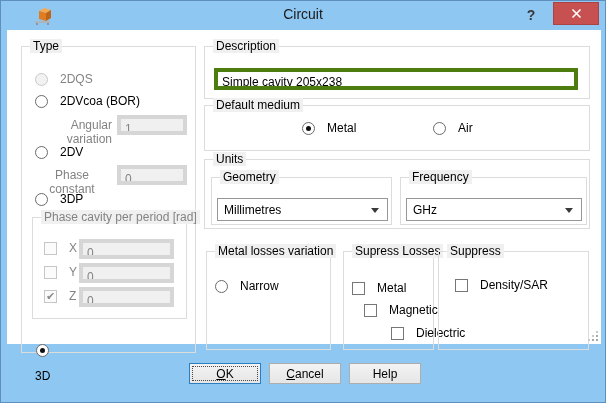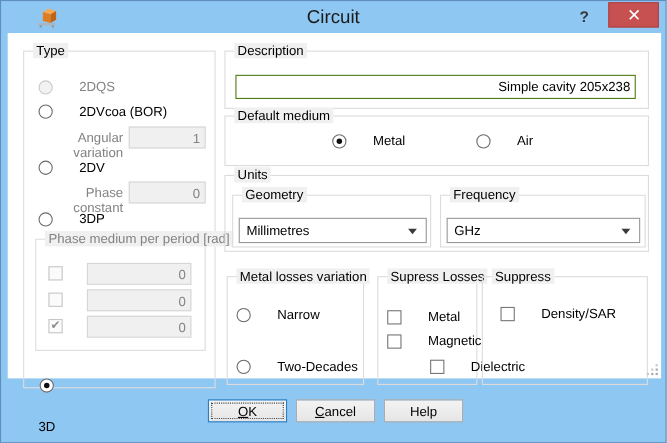--- a/index.html
+++ b/index.html
@@ -6,54 +6,54 @@
   html,body { width:606px; height:403px; }
   body { font-family:"Liberation Sans", sans-serif; font-size:12px; color:#000; }
 
   .window { position:relative; width:606px; height:403px;
             background:#8FC7F3; border:1px solid #5E8FBE; overflow:hidden; }
 
   
   .titlebar { position:absolute; top:0; left:0; right:0; height:29px; }
   .app-icon { position:absolute; left:31px; top:4px; width:24px; height:22px; }
   .win-title { position:absolute; left:0; right:0; top:5px; text-align:center;
-               font-size:17px; color:#1a1a1a; }
+               font-size:14px; color:#1a1a1a; }
   .help-btn { position:absolute; right:63px; top:3px; width:22px; height:22px;
               display:flex; align-items:center; justify-content:center;
               font-weight:bold; font-size:14px; color:#383838; cursor:default; }
   .close-btn { position:absolute; right:6px; top:1px; width:46px; height:23px;
                background:#C75050; border:1px solid #AD4242;
                display:flex; align-items:center; justify-content:center; }
 
   
   .client { position:absolute; left:6px; top:29px; width:594px; height:314px;
             background:#ffffff; }
 
   .group { position:absolute; border:1px solid #DCDCDC; }
   .glabel { position:absolute; top:-8px; left:8px; background:#F0F0F0;
             padding:0 3px; white-space:nowrap; line-height:14px; }
 
   
-  .row { position:absolute; display:flex; align-items:center; gap:24px; height:16px;
+  .row { position:absolute; display:flex; align-items:center; gap:12px; height:16px;
          white-space:nowrap; }
   .radio { width:13px; height:13px; border-radius:50%; border:1px solid #6A6A6A;
            background:#fff; position:relative; flex:none; }
   .radio.checked::after { content:""; position:absolute; left:3px; top:3px;
            width:5px; height:5px; border-radius:50%; background:#101010; }
   .radio.disabled { border-color:#C9C9C9; background:#F2F2F2; }
   .checkbox { width:13px; height:13px; border:1px solid #767676; background:#fff;
               position:relative; flex:none; display:flex; align-items:center;
               justify-content:center; }
   .checkbox.disabled { border-color:#C6C6C6; background:#FBFBFB; }
   .checkmark { color:#8B8B8B; font-size:11px; line-height:11px; }
   .dis { color:#838383; }
 
   
-  .field { position:absolute; border:1px solid #4d7c0f; background:#fff;
-           padding:2px 4px; line-height:16px; overflow:hidden; white-space:nowrap;text-align:right; }
+  .field { position:absolute; border:4px solid #4d7c0f; background:#fff;
+           padding:2px 4px; line-height:16px; overflow:hidden; white-space:nowrap; }
   .field.disabled { background:#F0F0F0; border-color:#D6D6D6; color:#838383; }
 
   
   .dropdown { position:absolute; border:1px solid #979797; background:#fff;
               display:flex; align-items:center; padding-left:6px; }
   .dd-arrow { position:absolute; right:8px; top:9px; width:0; height:0;
               border-left:4px solid transparent; border-right:4px solid transparent;
               border-top:5px solid #3a3a3a; }
 
   
@@ -106,30 +106,30 @@
       </div>
 
       <div class="dis" style="position:absolute; left:10px; top:71px; width:80px; text-align:right;">Angular variation</div>
       <div class="field disabled" style="left:95px; top:68px; width:70px; height:20px;">1</div>
 
       <div class="row" style="left:13px; top:97px;">
         <span class="radio"></span>
         <span>2DV</span>
       </div>
 
-      <div class="dis" style="position:absolute; left:10px; top:121px; width:80px; text-align:right;">Phase constant</div>
+      <div class="dis" style="position:absolute; left:10px; top:121px; width:80px; text-align:center;">Phase constant</div>
       <div class="field disabled" style="left:95px; top:118px; width:70px; height:20px;">0</div>
 
       <div class="row" style="left:13px; top:144px;">
         <span class="radio"></span>
         <span>3DP</span>
       </div>
 
       <div class="group" style="left:10px; top:170px; width:155px; height:102px;">
-        <span class="glabel dis">Phase medium per period [rad]</span>
+        <span class="glabel dis">Phase cavity per period [rad]</span>
 
         <div class="row" style="left:11px; top:22px;">
           <span class="checkbox disabled"></span>
           <span class="dis">X</span>
         </div>
         <div class="field disabled" style="left:46px; top:21px; width:95px; height:20px;">0</div>
 
         <div class="row" style="left:11px; top:46px;">
           <span class="checkbox disabled"></span>
           <span class="dis">Y</span>
@@ -187,33 +187,29 @@
         </div>
       </div>
     </div>
 
     <div class="group" style="left:199px; top:221px; width:125px; height:99px;">
       <span class="glabel">Metal losses variation</span>
       <div class="row" style="left:8px; top:26px;">
         <span class="radio"></span>
         <span>Narrow</span>
       </div>
-      <div class="row" style="left:8px; top:73px;">
-        <span class="radio"></span>
-        <span>Two-Decades</span>
-      </div>
     </div>
 
     <div class="group" style="left:336px; top:221px; width:91px; height:99px;">
       <span class="glabel">Supress Losses</span>
       <div class="row" style="left:8px; top:28px;">
         <span class="checkbox"></span>
         <span>Metal</span>
       </div>
-      <div class="row" style="left:8px; top:50px;">
+      <div class="row" style="left:20px; top:50px;">
         <span class="checkbox"></span>
         <span>Magnetic</span>
       </div>
       <div class="row" style="left:8px; top:73px;margin-left:39px;">
         <span class="checkbox"></span>
         <span>Dielectric</span>
       </div>
     </div>
 
     <div class="group" style="left:431px; top:221px; width:151px; height:99px;">

